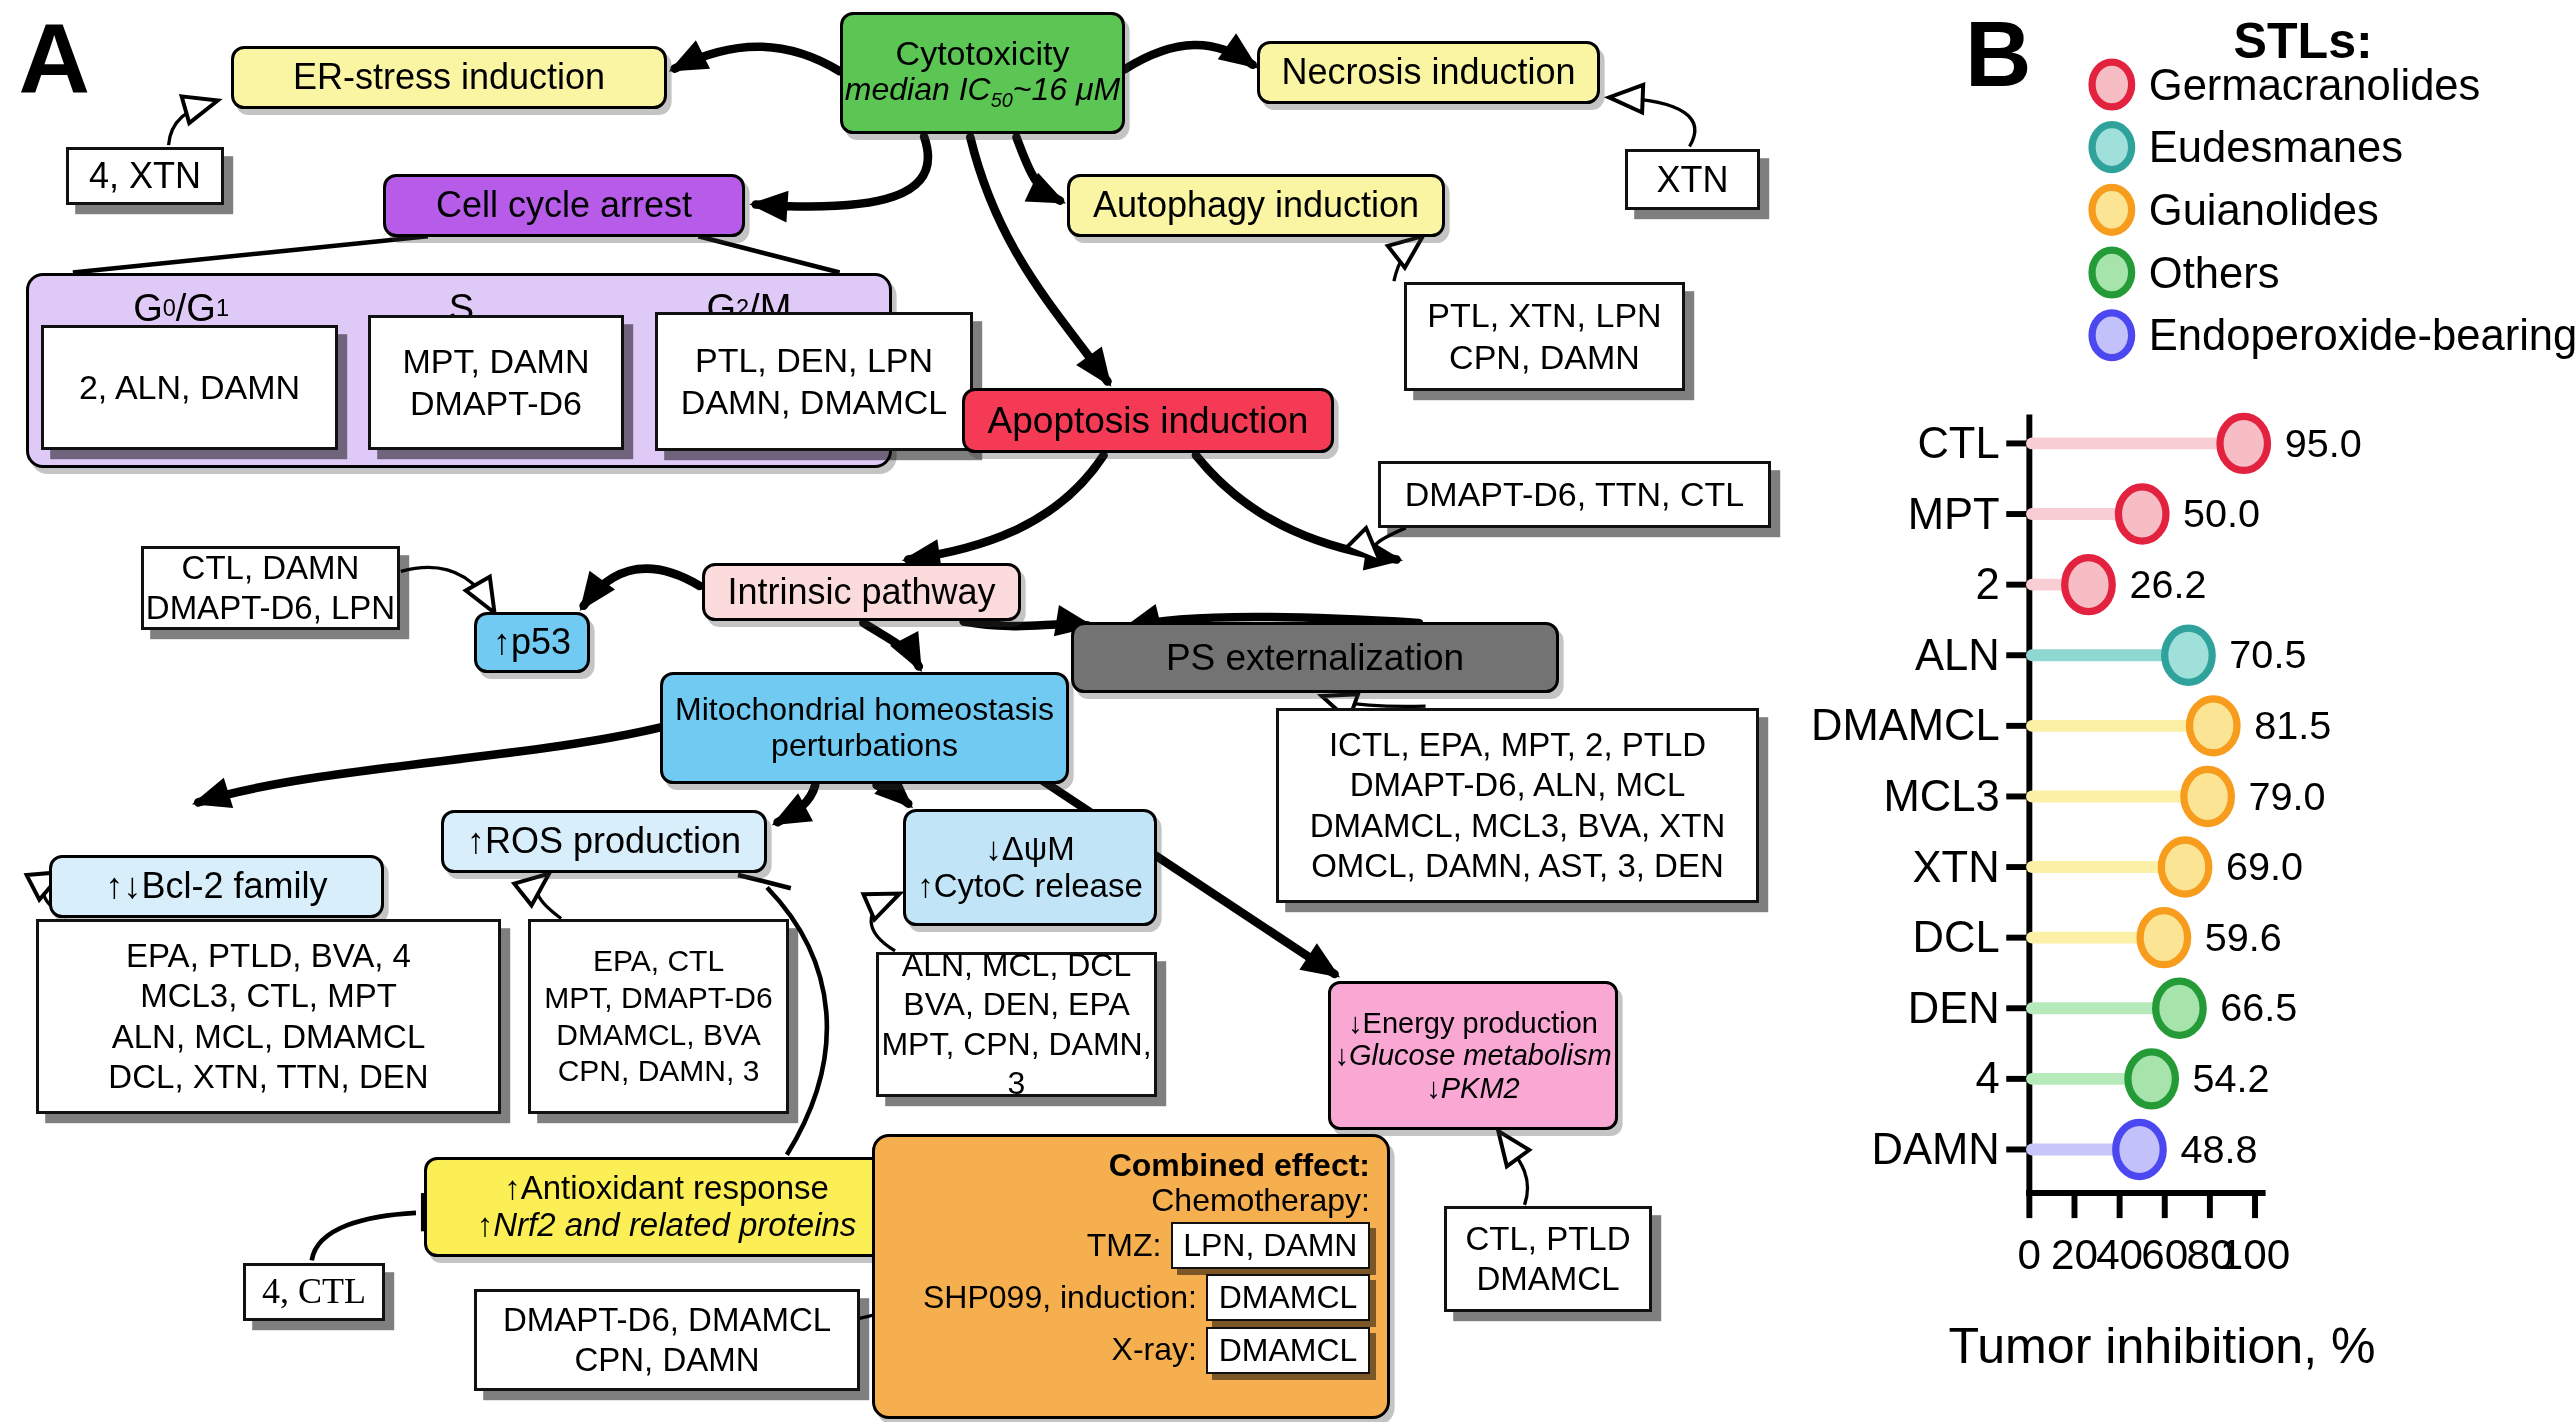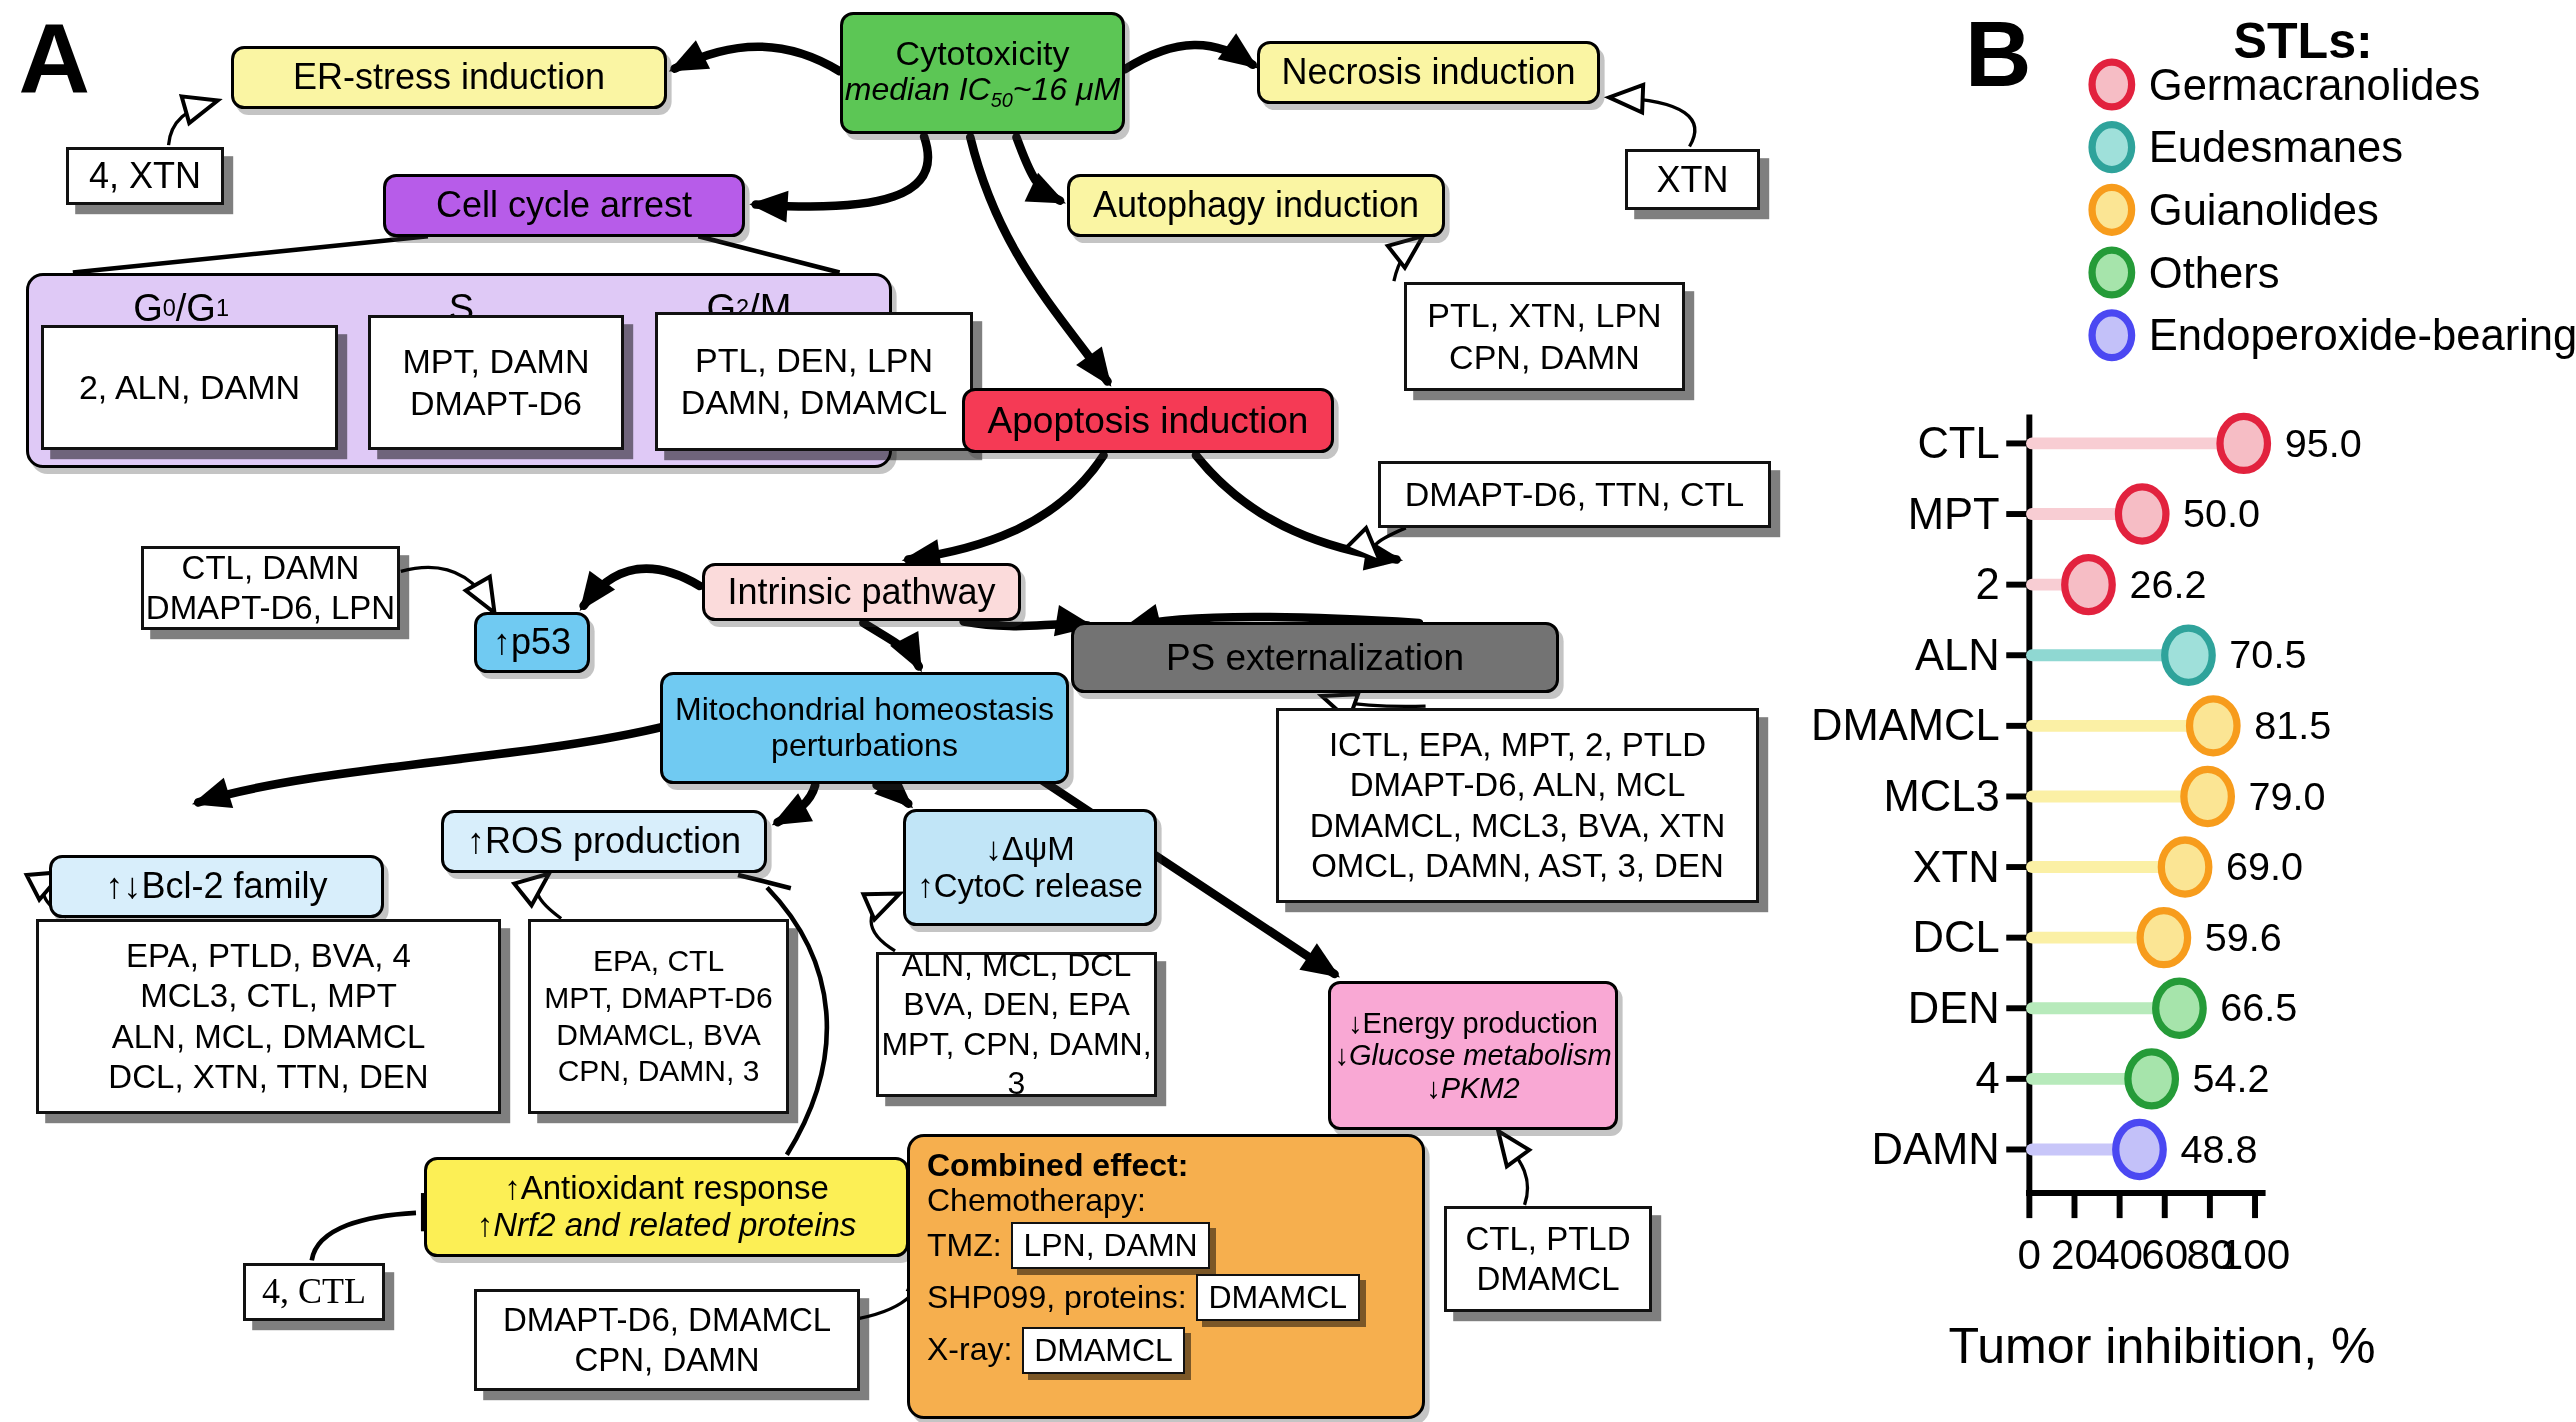--- a/index.html
+++ b/index.html
@@ -225,30 +225,30 @@
 
   <div class="list" style="left:243px;top:1263px;width:142px;height:58px;font-size:36px;font-family:Liberation Serif, serif;">
     <span>4, CTL</span>
   </div>
 
   <div class="list" style="left:474px;top:1289px;width:386px;height:102px;font-size:33px;">
     <span>DMAPT-D6, DMAMCL</span>
     <span>CPN, DAMN</span>
   </div>
 
-  <div class="node" style="left:907px;top:1134px;width:518px;height:285px;background:#F6AF4E;border-radius:17px;
-       align-items:flex-start;justify-content:flex-start;padding:10.6px 17px;font-size:32px;text-align:left;">
+  <div class="node" style="left:872px;top:1134px;width:518px;height:285px;background:#F6AF4E;border-radius:17px;
+       align-items:flex-end;justify-content:flex-start;padding:10.6px 17px;font-size:32px;text-align:left;">
     <span style="font-weight:700;">Combined effect:</span>
     <span>Chemotherapy:</span>
     <span class="combined-row">
       <span>TMZ:</span>
       <span class="inline-box">LPN, DAMN</span>
     </span>
     <span class="combined-row">
-      <span>SHP099, proteins:</span>
+      <span>SHP099, induction:</span>
       <span class="inline-box">DMAMCL</span>
     </span>
     <span class="combined-row">
       <span>X-ray:</span>
       <span class="inline-box">DMAMCL</span>
     </span>
   </div>
 
   <div class="list" style="left:1444px;top:1206px;width:208px;height:106px;font-size:33px;">
     <span>CTL, PTLD</span>

